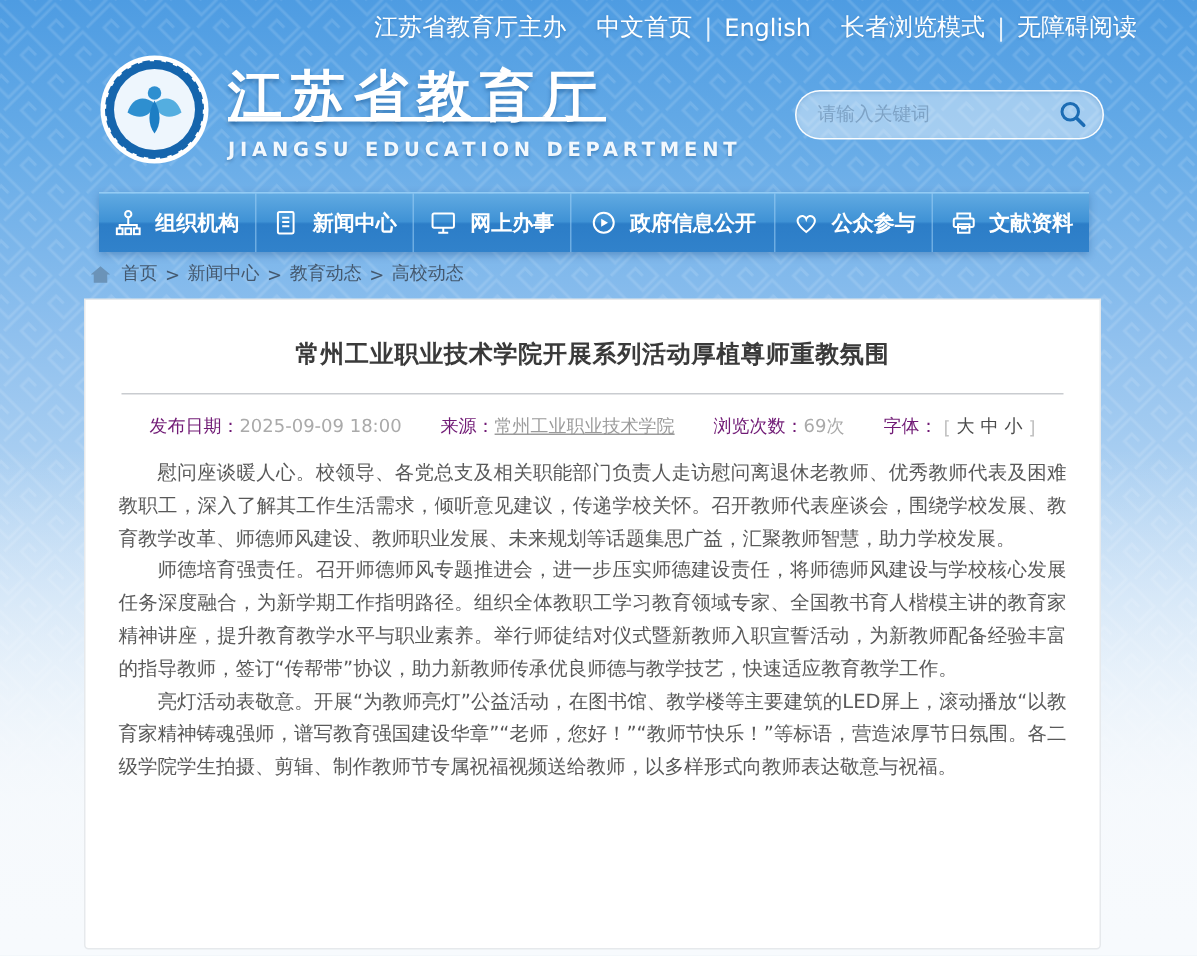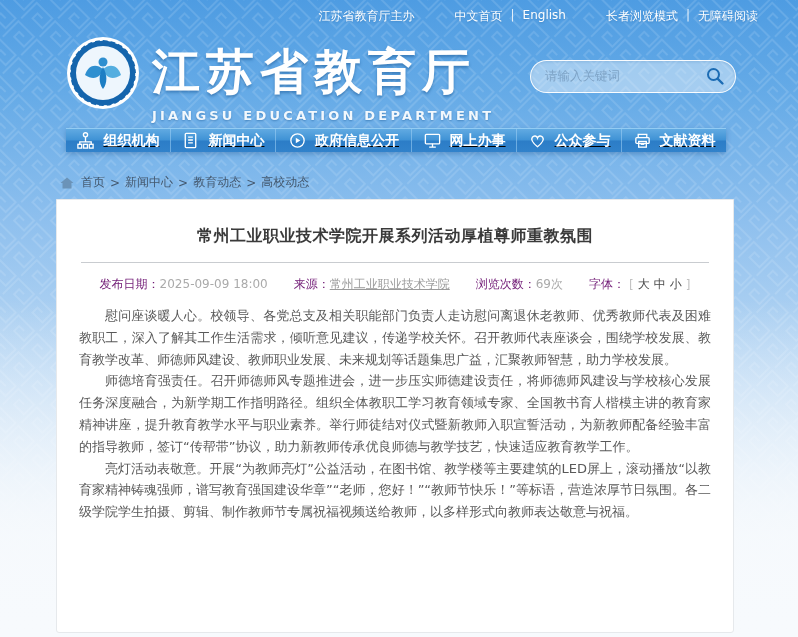--- a/index.html
+++ b/index.html
@@ -6,44 +6,44 @@
   html,body { background:#e9f1f8; }
   body { font-family:"DejaVu Sans","Liberation Sans",sans-serif; }
   .page { position:relative; width:798px; height:637px; overflow:hidden;
           background:linear-gradient(180deg,#4e9ce2 0%,#66abe7 15%,#8fc0ee 35%,#bcd9f4 58%,#e4eff9 80%,#f7fafd 100%); }
   .bg-pattern { position:absolute; left:0; top:0; width:798px; height:560px; opacity:.55; pointer-events:none; }
   .bg-fade { position:absolute; left:0; top:300px; width:798px; height:337px; pointer-events:none;
              background:linear-gradient(180deg, rgba(247,250,253,0) 0%, rgba(247,250,253,.9) 70%, #f7fafd 100%); }
 
   
   .topbar { position:absolute; top:8px; right:40px; display:flex; align-items:center; gap:20px;
-            color:#fff; font-size:12px; z-index:5; }
+            color:#fff; font-size:16px; z-index:5; }
   .topbar .tlink { cursor:pointer; white-space:nowrap; text-shadow:0 1px 2px rgba(20,80,140,.3); }
-  .topbar .tgroup { display:flex; gap:8px;margin-left:20px; }
+  .topbar .tgroup { display:flex; align-items:center; gap:8px; }
   .topbar .sep { color:rgba(255,255,255,.85); }
 
   
   .header { position:absolute; top:30px; left:0; width:798px; height:96px; z-index:4; }
   .logo { position:absolute; left:66px; top:6px; width:74px; height:74px; }
   .titles { position:absolute; left:152px; top:10px; }
-  .site-title { font-family:"DejaVu Serif","Liberation Serif",serif; font-weight:bold; font-size:48px;
-                color:#fff; letter-spacing:6px; text-shadow:0 2px 3px rgba(10,70,130,.45); }
+  .site-title { font-family:"DejaVu Serif","Liberation Serif",serif; font-weight:bold; font-size:36px;
+                color:#fff; letter-spacing:6px; text-shadow:0 2px 3px rgba(10,70,130,.45);text-decoration:underline; }
   .site-sub { margin-top:4px; font-size:13px; color:#f2f8fd; letter-spacing:3.2px; font-weight:bold;
               text-shadow:0 1px 2px rgba(10,70,130,.4); }
   .search { position:absolute; right:62px; top:30px; width:206px; height:33px; border-radius:17px;
             background:rgba(255,255,255,.42); border:1px solid rgba(255,255,255,.95);
             display:flex; align-items:center; padding:0 10px 2px 14px; box-shadow:inset 0 1px 3px rgba(30,90,150,.18); }
   .search input { flex:1; background:transparent; border:none; outline:none; font-size:12.5px; color:#2c5a86; min-width:0; }
   .search input::placeholder { color:#7ea3c6; }
   .search-icon { width:20px; height:20px; cursor:pointer; flex:0 0 auto; }
 
   
-  .nav { position:absolute; left:66px; top:128px; width:660px; height:24px; display:flex; z-index:4;
+  .nav { position:absolute; left:66px; top:128px; width:660px; height:40px; display:flex; z-index:4;
          background:linear-gradient(180deg,#61aae2 0%,#3f92d5 48%,#2c7dc7 52%,#3182cb 100%);
-         border-top:1px solid #93ccf4; box-shadow:0 2px 5px rgba(10,60,120,.3);text-decoration:underline; }
+         border-top:1px solid #93ccf4; box-shadow:0 2px 5px rgba(10,60,120,.3); }
   .nav-item { flex:1; display:flex; align-items:center; justify-content:center; gap:8px;
               color:#fff; font-size:14px; font-weight:bold; cursor:pointer; white-space:nowrap; }
   .nav-item.wide { flex:1.3; }
   .nav-item + .nav-item { border-left:1px solid rgba(160,210,245,.55); }
   .nicon { width:19px; height:19px; display:inline-flex; }
 
   
   .breadcrumb { position:absolute; left:60px; top:174px; display:flex; align-items:center; gap:5px;
                 font-size:12px; color:#44586e; z-index:4;text-align:center; }
   .breadcrumb .bc-link { cursor:pointer; }
@@ -138,37 +138,37 @@
     </div>
     <div class="nav-item">
       <span class="nicon">
         <svg viewBox="0 0 20 20" fill="none" stroke="#ffffff" stroke-width="1.4" xmlns="http://www.w3.org/2000/svg">
           <rect x="4.5" y="2.5" width="11" height="15" rx="1"></rect>
           <path d="M7.5 6.5 h5 M7.5 9.5 h5 M7.5 12.5 h5"></path>
         </svg>
       </span>
       <span>新闻中心</span>
     </div>
+    <div class="nav-item">
+      <span class="nicon">
+        <svg viewBox="0 0 20 20" fill="none" stroke="#ffffff" stroke-width="1.4" xmlns="http://www.w3.org/2000/svg">
+          <rect x="2.5" y="3.5" width="15" height="10" rx="1"></rect>
+          <path d="M10 13.5 V16.5 M6.5 17 h7"></path>
+        </svg>
+      </span>
+      <span>网上办事</span>
+    </div>
     <div class="nav-item wide">
       <span class="nicon">
         <svg viewBox="0 0 20 20" fill="none" stroke="#ffffff" stroke-width="1.4" xmlns="http://www.w3.org/2000/svg">
           <circle cx="10" cy="10" r="7"></circle>
             <path d="M8.2 7.2 L13 10 L8.2 12.8 Z" fill="#ffffff" stroke="none"></path>
         </svg>
       </span>
       <span>政府信息公开</span>
-    </div>
-    <div class="nav-item">
-      <span class="nicon">
-        <svg viewBox="0 0 20 20" fill="none" stroke="#ffffff" stroke-width="1.4" xmlns="http://www.w3.org/2000/svg">
-          <rect x="2.5" y="3.5" width="15" height="10" rx="1"></rect>
-          <path d="M10 13.5 V16.5 M6.5 17 h7"></path>
-        </svg>
-      </span>
-      <span>网上办事</span>
     </div>
     <div class="nav-item">
       <span class="nicon">
         <svg viewBox="0 0 20 20" fill="none" stroke="#ffffff" stroke-width="1.4" xmlns="http://www.w3.org/2000/svg">
           <path d="M10 16.5 C4.5 12.2 2.8 9 4.6 6.6 C6.3 4.4 9.2 5 10 7.4 C10.8 5 13.7 4.4 15.4 6.6 C17.2 9 15.5 12.2 10 16.5 Z"></path>
         </svg>
       </span>
       <span>公众参与</span>
     </div>
     <div class="nav-item">

